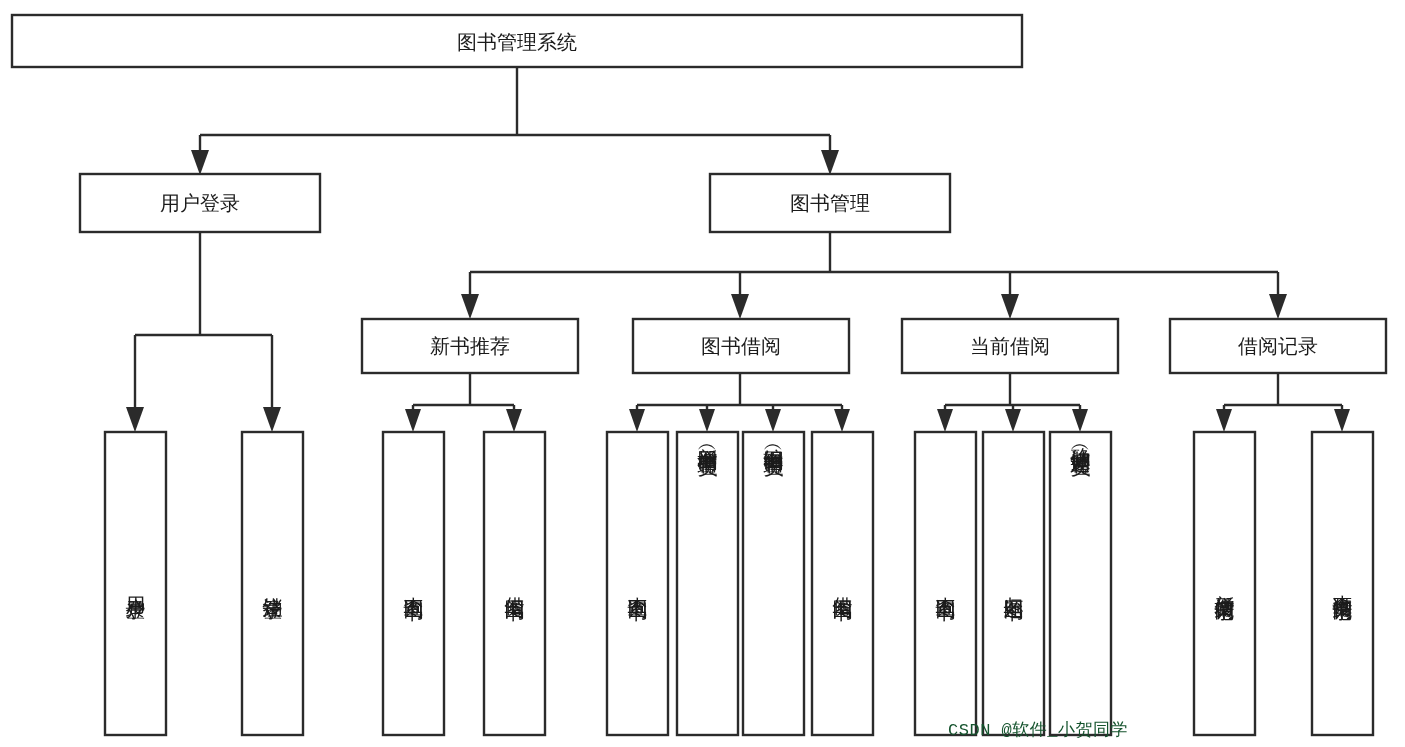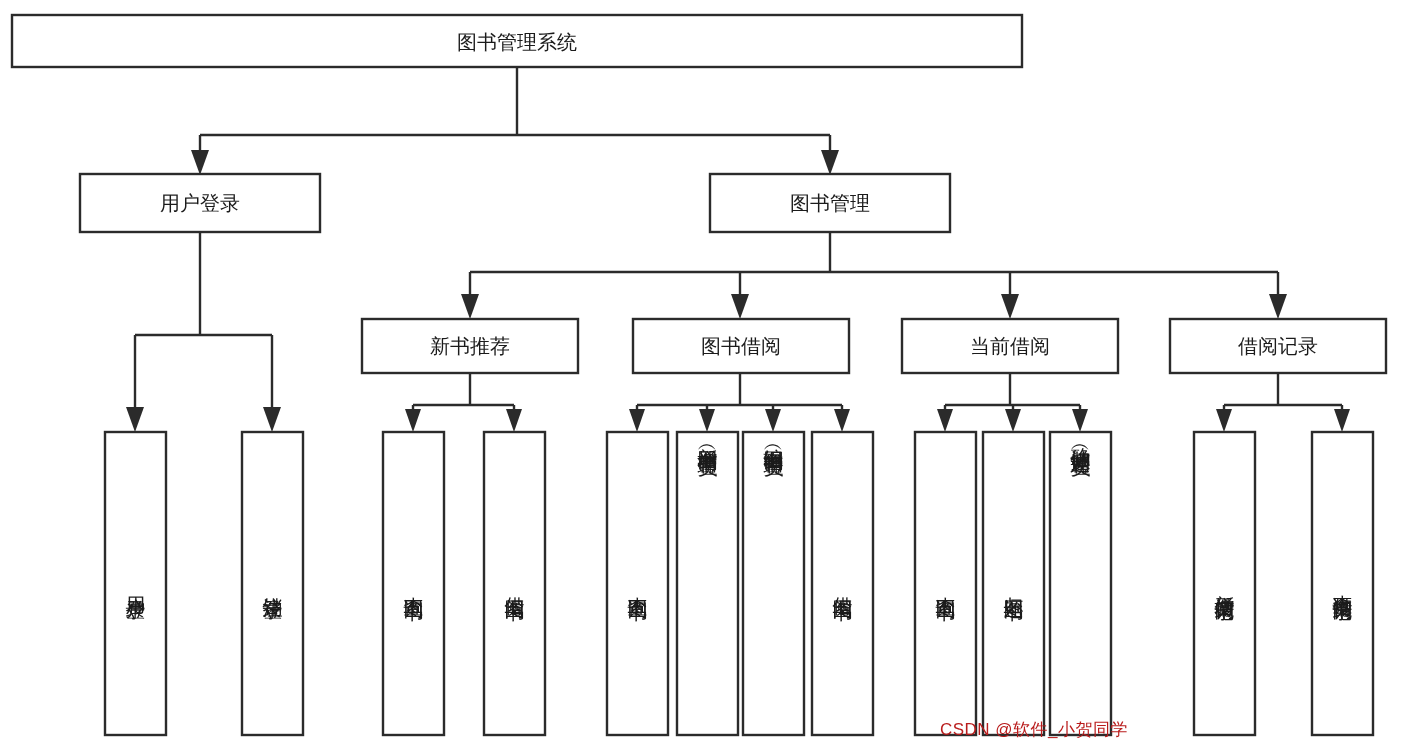--- a/index.html
+++ b/index.html
@@ -64,23 +64,23 @@
     font-size: 20px;
     line-height: 1.04;
     letter-spacing: 1.5px;
     color: #1b1b1b;
     white-space: nowrap;
   }
   #watermark {
     position: absolute;
     right: 10px;
     bottom: 6px;
-    font-family: Liberation Sans, sans-serif;
+    font-family: Liberation Mono, monospace;
     font-size: 17px;
-    color: #b91c1c;
+    color: #14532d;
     letter-spacing: 0.5px;
     user-select: none;
   }
 </style>
 </head>
 <body>
 
 <div id="diagram-root">
 
   <svg id="flow" viewBox="0 0 1405 747">

